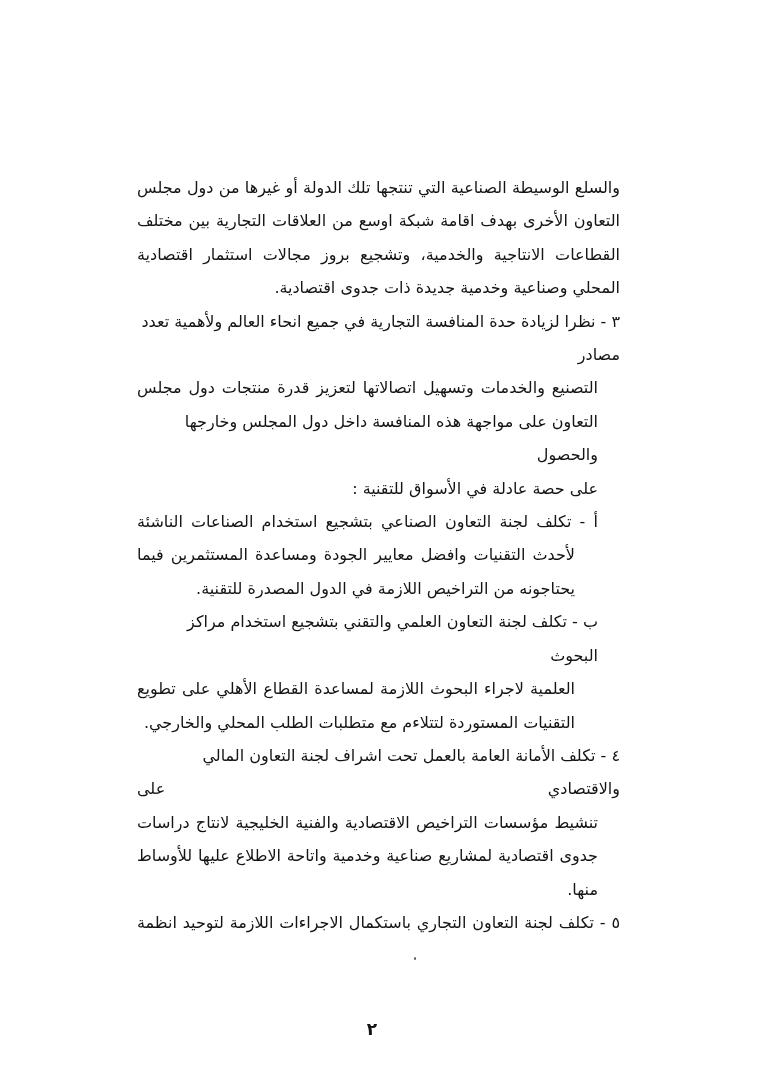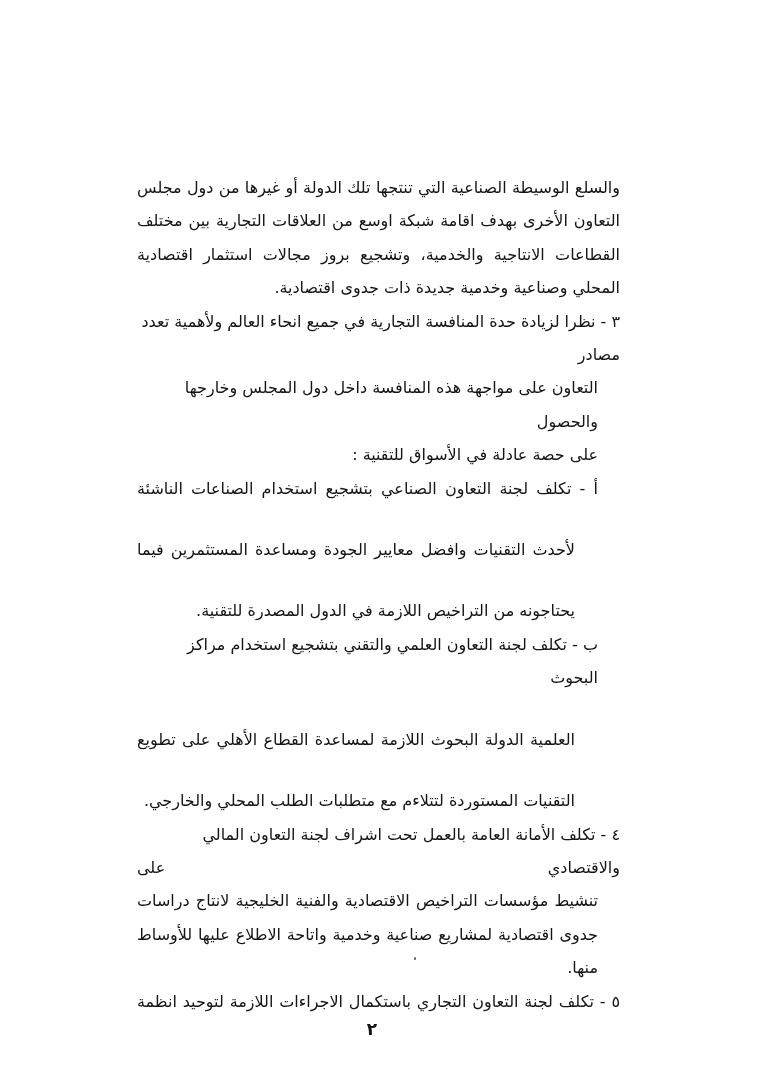--- a/index.html
+++ b/index.html
@@ -28,21 +28,21 @@
   .line {
     text-align: right;
     white-space: nowrap;
     overflow: visible;
   }
   .line.j {
     text-align-last: justify;
     white-space: normal;
   }
   .lv1 { padding-right: 22px; }
-  .lv2 { padding-right: 45px; margin-top: 28px; }
+  .lv2 { padding-right: 45px; }
   .artifact-dot {
     position: absolute;
     top: 957px;
     left: 414px;
     width: 2px;
     height: 3px;
     background: #555;
     border-radius: 50%;
   }
   .page-number {
@@ -61,27 +61,28 @@
 <body>
 
 <div class="page">
 
   <div class="text-block">
     <div class="line lv0 j">والسلع الوسيطة الصناعية التي تنتجها تلك الدولة أو غيرها من دول مجلس</div>
     <div class="line lv0 j">التعاون الأخرى بهدف اقامة شبكة اوسع من العلاقات التجارية بين مختلف</div>
     <div class="line lv0 j">القطاعات الانتاجية والخدمية، وتشجيع بروز مجالات استثمار اقتصادية</div>
     <div class="line lv0">المحلي وصناعية وخدمية جديدة ذات جدوى اقتصادية.</div>
     <div class="line lv0 j">٣ - نظرا لزيادة حدة المنافسة التجارية في جميع انحاء العالم ولأهمية تعدد مصادر</div>
+    <div class="line lv1 j">التصنيع والخدمات وتسهيل اتصالاتها لتعزيز قدرة منتجات دول مجلس</div>
     <div class="line lv1 j">التعاون على مواجهة هذه المنافسة داخل دول المجلس وخارجها والحصول</div>
     <div class="line lv1">على حصة عادلة في الأسواق للتقنية :</div>
     <div class="line lv1 j">أ - تكلف لجنة التعاون الصناعي بتشجيع استخدام الصناعات الناشئة</div>
     <div class="line lv2 j">لأحدث التقنيات وافضل معايير الجودة ومساعدة المستثمرين فيما</div>
     <div class="line lv2">يحتاجونه من التراخيص اللازمة في الدول المصدرة للتقنية.</div>
     <div class="line lv1 j">ب - تكلف لجنة التعاون العلمي والتقني بتشجيع استخدام مراكز البحوث</div>
-    <div class="line lv2 j">العلمية الدولة البحوث اللازمة لمساعدة القطاع الأهلي على تطويع</div>
+    <div class="line lv2 j">العلمية لاجراء البحوث اللازمة لمساعدة القطاع الأهلي على تطويع</div>
     <div class="line lv2">التقنيات المستوردة لتتلاءم مع متطلبات الطلب المحلي والخارجي.</div>
     <div class="line lv0 j">٤ - تكلف الأمانة العامة بالعمل تحت اشراف لجنة التعاون المالي والاقتصادي على</div>
     <div class="line lv1 j">تنشيط مؤسسات التراخيص الاقتصادية والفنية الخليجية لانتاج دراسات</div>
     <div class="line lv1 j">جدوى اقتصادية لمشاريع صناعية وخدمية واتاحة الاطلاع عليها للأوساط</div>
     <div class="line lv1">منها.</div>
     <div class="line lv0 j">٥ - تكلف لجنة التعاون التجاري باستكمال الاجراءات اللازمة لتوحيد انظمة</div>
 
   </div>
 
   <div class="artifact-dot"></div>

